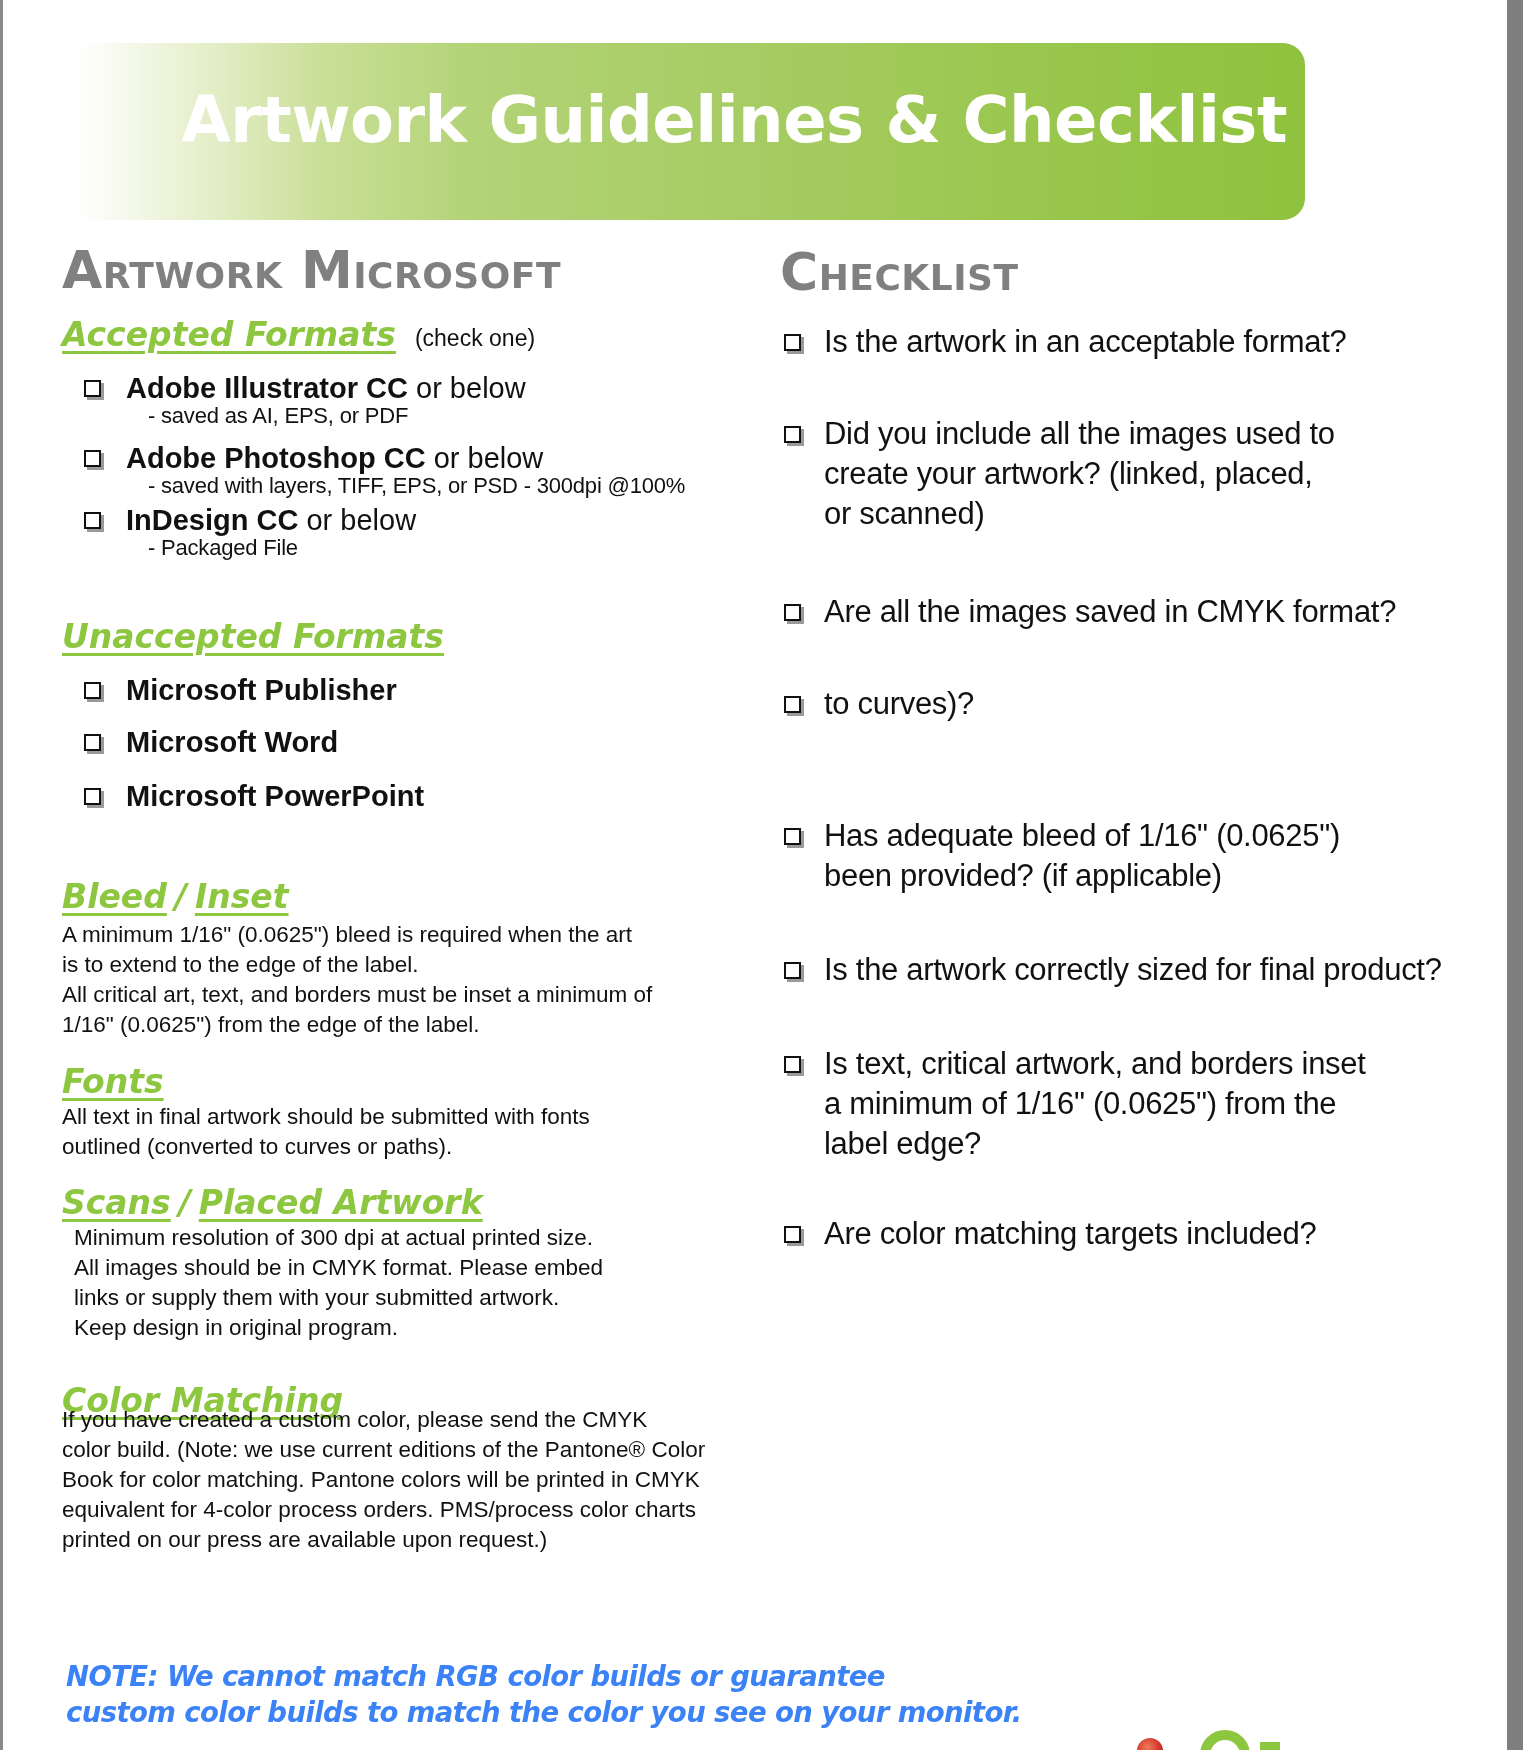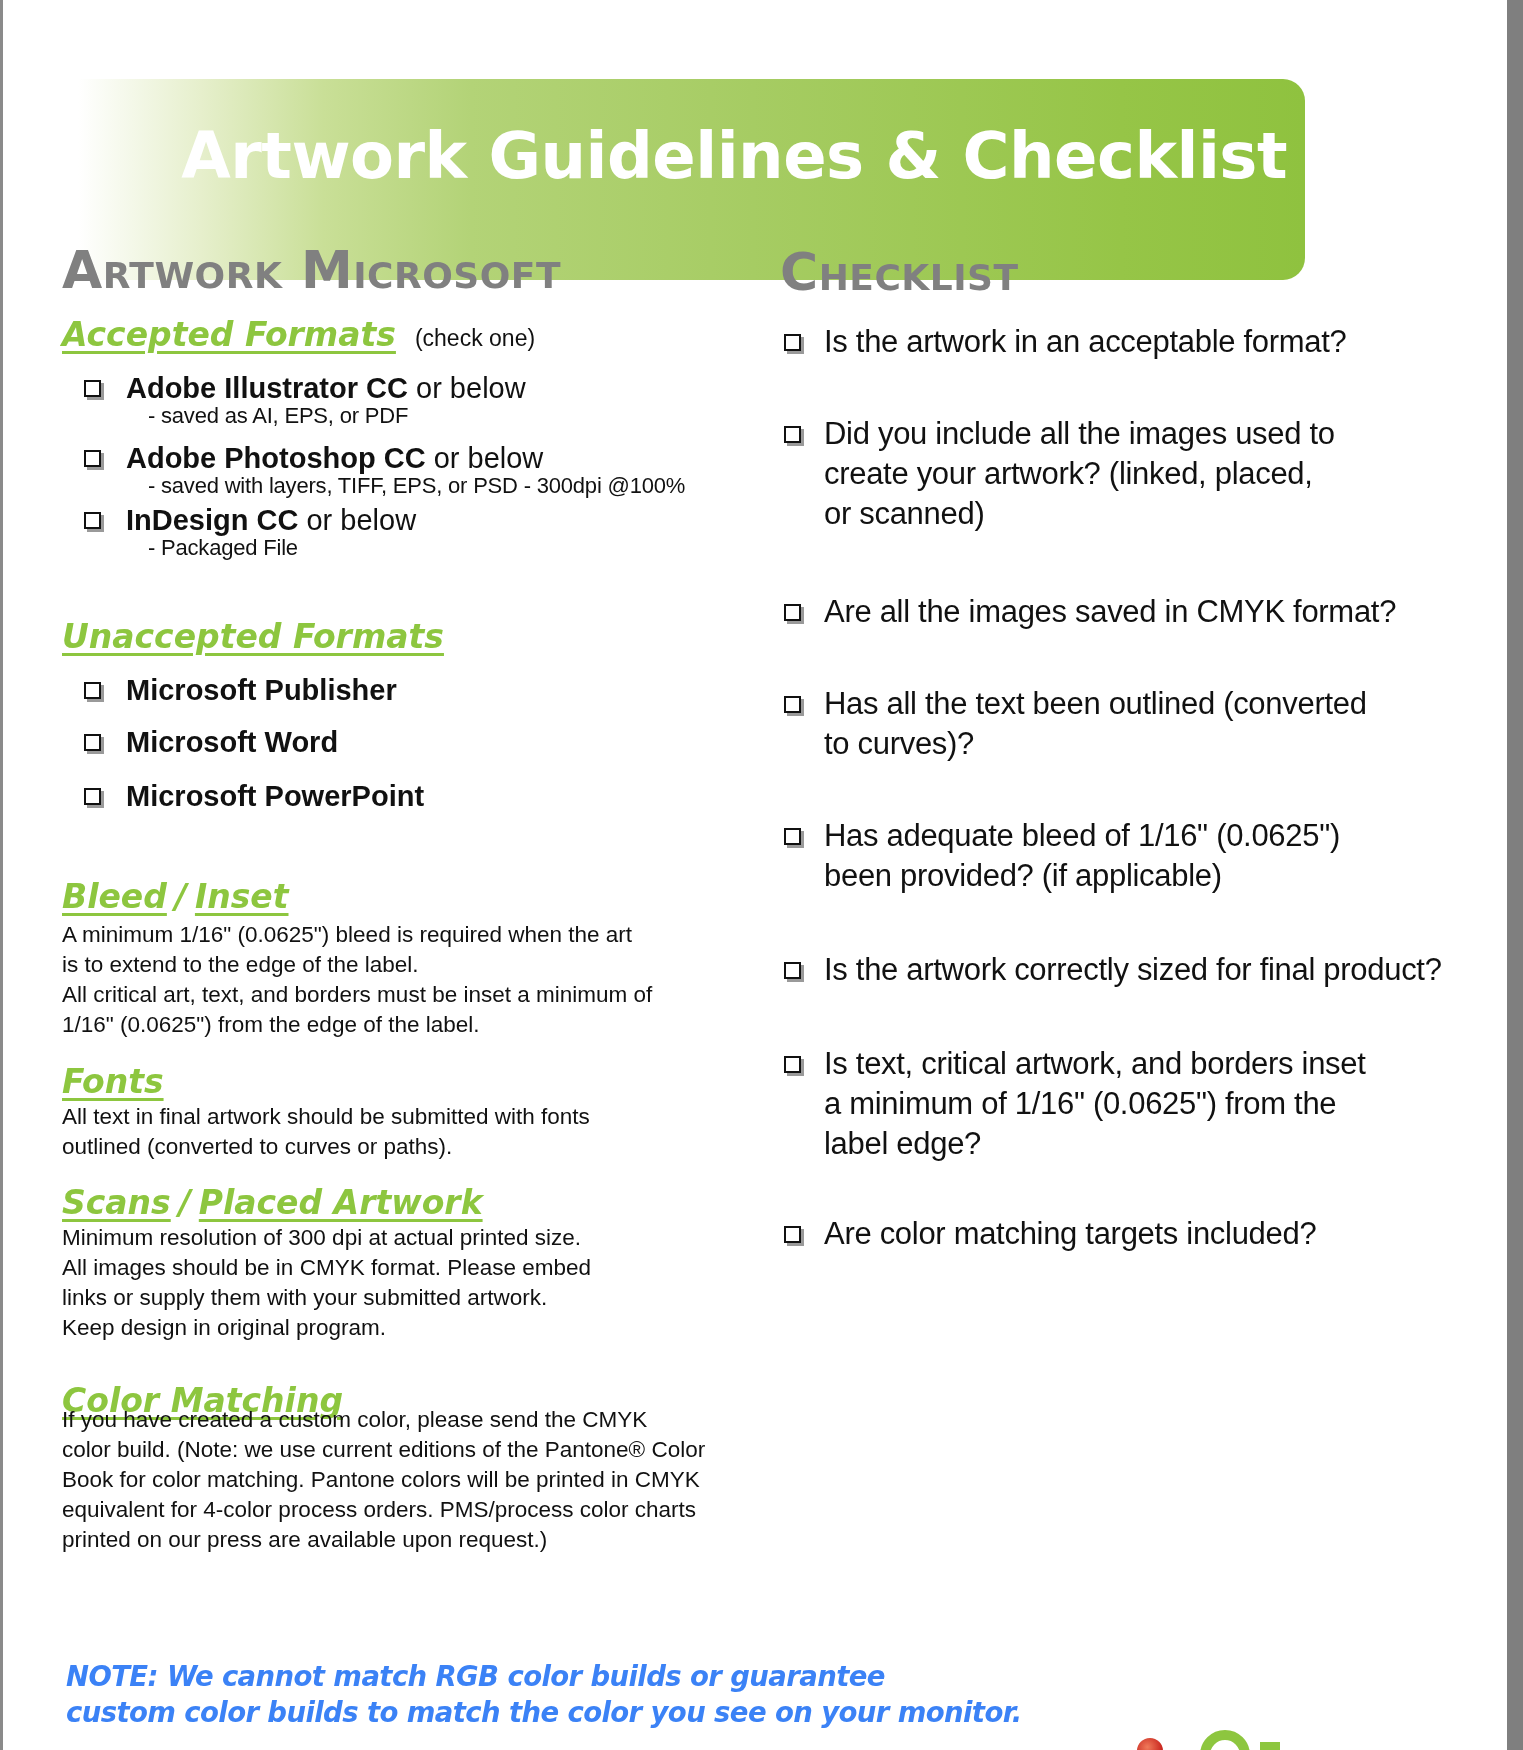--- a/index.html
+++ b/index.html
@@ -14,31 +14,30 @@
     }
     .edge-left {
       position: absolute; left: 0; top: 0; width: 3px; height: 1750px; background: #8a8a8a;
     }
     .edge-right {
       position: absolute; left: 1507px; top: 0; width: 16px; height: 1750px; background: #7f7f7f;
     }
     .banner {
       position: absolute;
       left: 78px; top: 43px;
-      width: 1227px; height: 201px;
+      width: 1227px; height: 177px;
       border-radius: 0 22px 22px 0;
       background: linear-gradient(to right,
         rgba(255,255,255,1) 0%,
         #e6efcc 10%,
         #c9df97 20%,
         #b3d377 32%,
         #a6cc63 55%,
         #96c547 85%,
         #8fc23f 100%);
-      margin-top: 36px;
     }
     .banner-title {
       position: absolute;
       right: 18px; top: 40px;
       font-family: "DejaVu Sans", sans-serif;
       font-weight: bold;
       font-size: 64px;
       letter-spacing: -0.5px;
       color: #ffffff;
       white-space: nowrap;
@@ -219,21 +218,21 @@
   <span class="u">Fonts</span>
 </div>
 <p class="body-para" style="top:1102px;">
   <span>All text in final artwork should be submitted with fonts</span>
   <span>outlined (converted to curves or paths).</span>
 </p>
 
 <div class="green-head" style="left:62px; top:1186px;">
   <span class="u">Scans</span><span class="slash">/</span><span class="u">Placed Artwork</span>
 </div>
-<p class="body-para" style="top:1223px;">
+<p class="body-para" style="top:1223px;margin-left:12px;">
   <span>Minimum resolution of 300 dpi at actual printed size.</span>
   <span>All images should be in CMYK format. Please embed</span>
   <span>links or supply them with your submitted artwork.</span>
   <span>Keep design in original program.</span>
 </p>
 
 <div class="green-head" style="left:62px; top:1367px;margin-top:17px;">
   <span class="u">Color Matching</span>
 </div>
 <p class="body-para" style="top:1405px;">
@@ -262,21 +261,20 @@
 </div>
 <div class="chk-item" style="top:592px;">
   <span class="cb"></span>
   <div class="chk-text">
     <span>Are all the images saved in CMYK format?</span>
   </div>
 </div>
 <div class="chk-item" style="top:684px;">
   <span class="cb"></span>
   <div class="chk-text">
-    <span>Has all the text been outlined (converted</span>
     <span>to curves)?</span>
   </div>
 </div>
 <div class="chk-item" style="top:816px;">
   <span class="cb"></span>
   <div class="chk-text">
     <span>Has adequate bleed of 1/16" (0.0625")</span>
     <span>been provided? (if applicable)</span>
   </div>
 </div>

